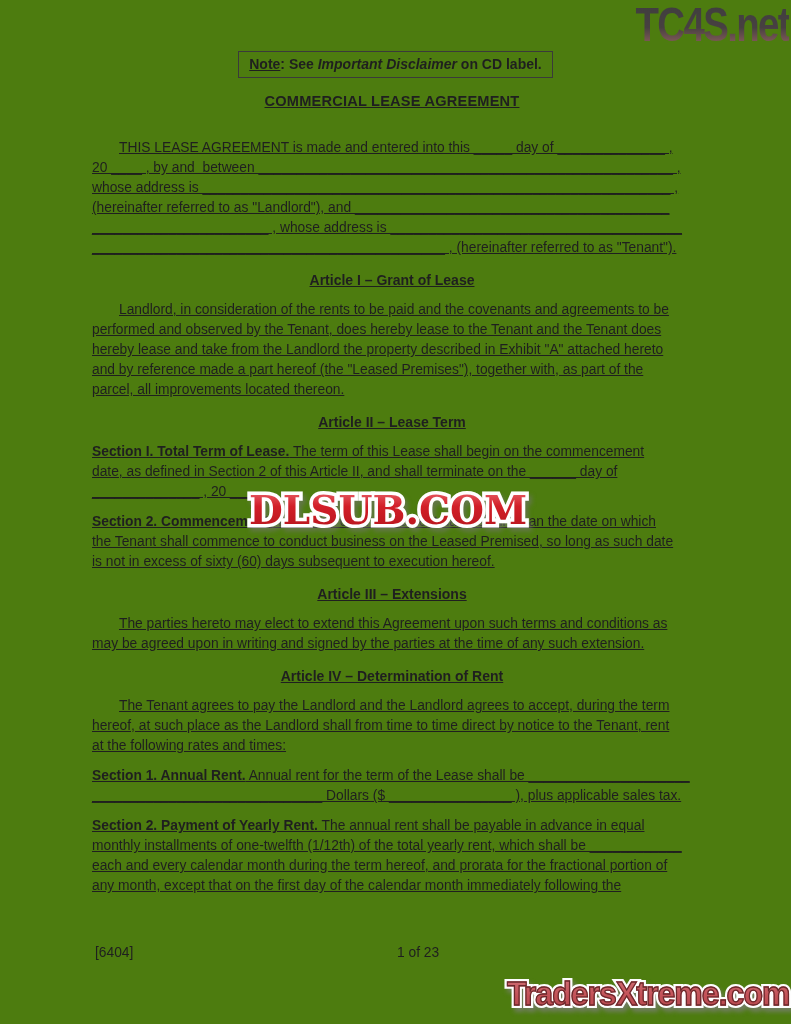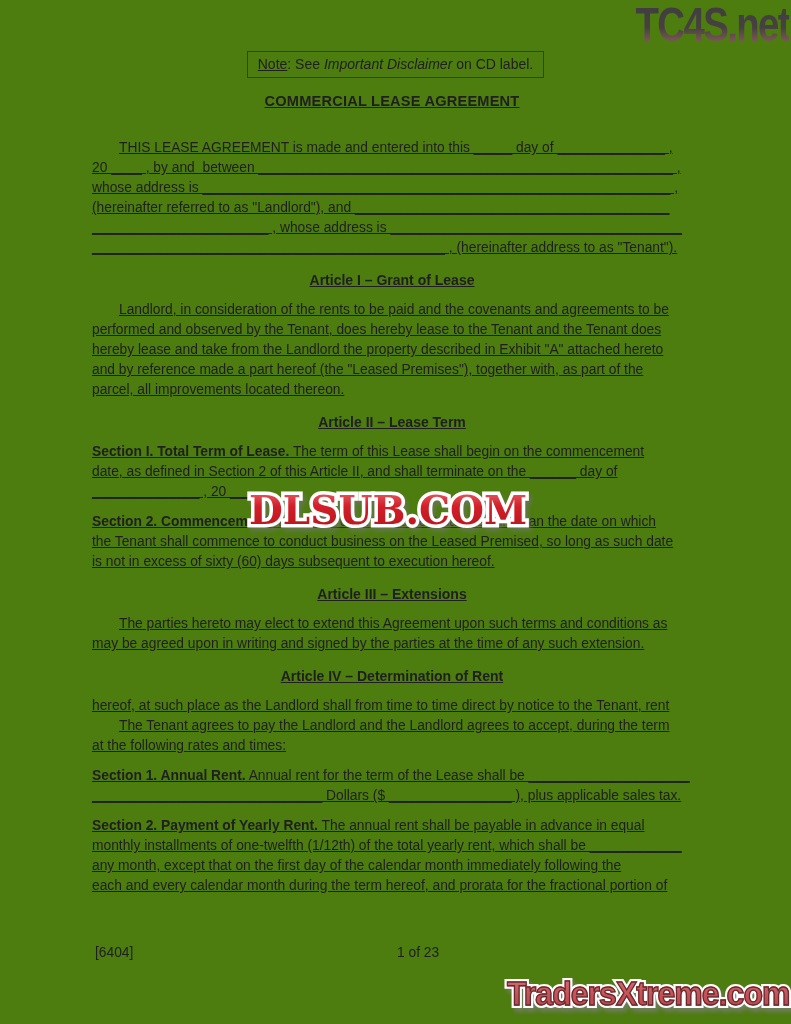--- a/index.html
+++ b/index.html
@@ -16,21 +16,21 @@
     transform:scaleX(0.80);transform-origin:100% 0;
     background:linear-gradient(180deg,#3e3e3e 0%,#474041 55%,#8c5f5d 92%);
     -webkit-background-clip:text;background-clip:text;color:transparent;
     white-space:nowrap;
   }
 
   
   .note-wrap{position:absolute;top:51px;left:0;width:100%;text-align:center;}
   .note-box{
     display:inline-block;border:1px solid #3a3a3a;padding:4px 10px;
-    font-size:14px;font-weight:normal;line-height:17px;white-space:pre;
+    font-size:14px;font-weight:bold;line-height:17px;white-space:pre;
   }
   .note-label{text-decoration:underline;}
   .note-em{font-style:italic;}
 
   
   .content{position:absolute;left:92px;top:91px;width:600px;text-decoration:underline;}
   .title{font-size:14.6px;font-weight:bold;text-align:center;line-height:20px;margin:0;letter-spacing:0.2px;}
   .heading{font-size:14px;font-weight:bold;text-align:center;line-height:20px;margin:12px 0 9px;}
   .para{margin:10px 0 0;}
   #doc-body > .para:first-child{margin-top:27px;}
@@ -89,21 +89,21 @@
 
   <div class="content">
     <h1 class="title">COMMERCIAL LEASE AGREEMENT</h1>
     <div id="doc-body">
         <div class="para">
           <div class="line ind"><span>THIS LEASE AGREEMENT is made and entered into this _____ day of ______________ ,</span></div>
           <div class="line"><span>20 ____ , by and  between ______________________________________________________ ,</span></div>
           <div class="line"><span>whose address is _____________________________________________________________ ,</span></div>
           <div class="line"><span>(hereinafter referred to as "Landlord"), and _________________________________________</span></div>
           <div class="line"><span>_______________________ , whose address is ______________________________________</span></div>
-          <div class="line"><span>______________________________________________ , (hereinafter address to as "Tenant").</span></div>
+          <div class="line"><span>______________________________________________ , (hereinafter referred to as "Tenant").</span></div>
         </div>
         <div class="heading">Article I – Grant of Lease</div>
         <div class="para">
           <div class="line ind"><span>Landlord, in consideration of the rents to be paid and the covenants and agreements to be</span></div>
           <div class="line"><span>performed and observed by the Tenant, does hereby lease to the Tenant and the Tenant does</span></div>
           <div class="line"><span>hereby lease and take from the Landlord the property described in Exhibit "A" attached hereto</span></div>
           <div class="line"><span>and by reference made a part hereof (the "Leased Premises"), together with, as part of the</span></div>
           <div class="line"><span>parcel, all improvements located thereon.</span></div>
         </div>
         <div class="heading">Article II – Lease Term</div>
@@ -117,33 +117,33 @@
           <div class="line"><span>the Tenant shall commence to conduct business on the Leased Premised, so long as such date</span></div>
           <div class="line"><span>is not in excess of sixty (60) days subsequent to execution hereof.</span></div>
         </div>
         <div class="heading">Article III – Extensions</div>
         <div class="para">
           <div class="line ind"><span>The parties hereto may elect to extend this Agreement upon such terms and conditions as</span></div>
           <div class="line"><span>may be agreed upon in writing and signed by the parties at the time of any such extension.</span></div>
         </div>
         <div class="heading">Article IV – Determination of Rent</div>
         <div class="para">
+          <div class="line ind"><span>The Tenant agrees to pay the Landlord and the Landlord agrees to accept, during the term</span></div>
           <div class="line"><span>hereof, at such place as the Landlord shall from time to time direct by notice to the Tenant, rent</span></div>
-          <div class="line ind"><span>The Tenant agrees to pay the Landlord and the Landlord agrees to accept, during the term</span></div>
           <div class="line"><span>at the following rates and times:</span></div>
         </div>
         <div class="para">
           <div class="line"><b>Section 1. Annual Rent.</b><span> Annual rent for the term of the Lease shall be _____________________</span></div>
           <div class="line"><span>______________________________ Dollars ($ ________________ ), plus applicable sales tax.</span></div>
         </div>
         <div class="para">
           <div class="line"><b>Section 2. Payment of Yearly Rent.</b><span> The annual rent shall be payable in advance in equal</span></div>
           <div class="line"><span>monthly installments of one-twelfth (1/12th) of the total yearly rent, which shall be ____________</span></div>
+          <div class="line"><span>each and every calendar month during the term hereof, and prorata for the fractional portion of</span></div>
           <div class="line"><span>any month, except that on the first day of the calendar month immediately following the</span></div>
-          <div class="line"><span>each and every calendar month during the term hereof, and prorata for the fractional portion of</span></div>
         </div>
       </div>
   </div>
 
   <div class="dlsub">
     <span class="stroke">DLSUB.COM</span>
     <span class="fill">DLSUB.COM</span>
   </div>
 
   <div class="footer-left">[6404]</div>

